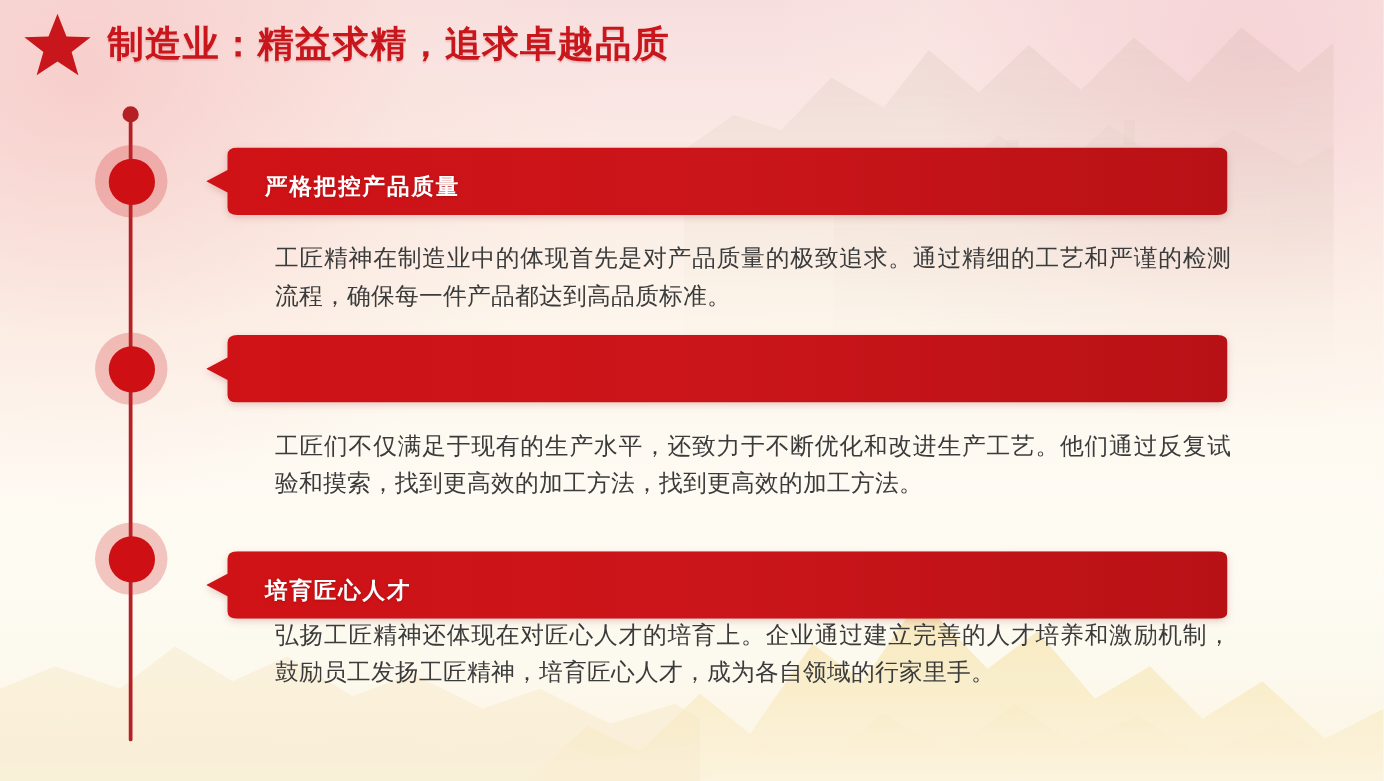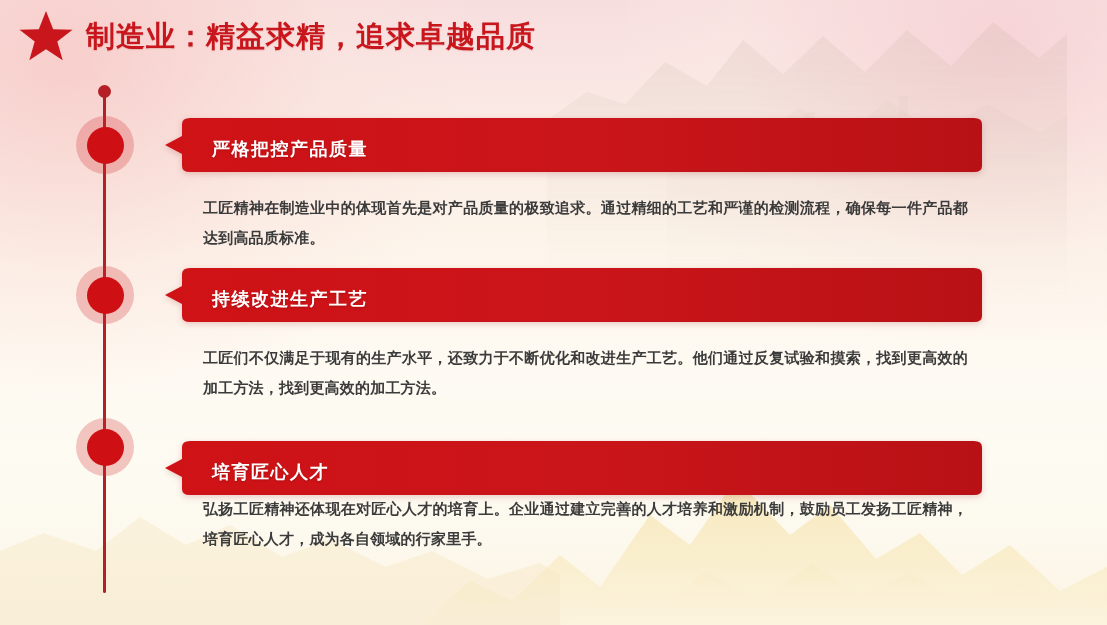--- a/index.html
+++ b/index.html
@@ -135,28 +135,27 @@
     font-size:18px;
     font-weight:bold;
     color:#ffffff;
     letter-spacing:1.5px;
     text-shadow:0 1px 2px rgba(110,10,10,.35);
     white-space:nowrap;
   }
 
   .body-text {
     position:absolute;
-    left:203px;
+    left:220px;
     width:765px;
-    font-size:15px;
+    font-size:19px;
     line-height:30px;
     color:#3b3b3b;
     letter-spacing:.2px;
     text-align:justify;
-    font-weight:bold;
   }
 </style>
 </head>
 <body>
 
 <div id="slide">
 
   <div class="bg-wash-left"></div>
   <div class="bg-wash-right"></div>
   <div class="bg-wash-bottom"></div>
@@ -235,21 +234,20 @@
       <svg class="banner-shape" viewBox="0 0 817 54" preserveAspectRatio="none">
         <defs>
           <linearGradient id="bg2" x1="0" y1="0" x2="1" y2="0">
             <stop offset="0%" stop-color="#CF1216"></stop>
             <stop offset="55%" stop-color="#C9151A"></stop>
             <stop offset="100%" stop-color="#B81115"></stop>
           </linearGradient>
         </defs>
         <path d="M17,6 Q17,0 25,0 L809,0 Q817,0 817,6 L817,48 Q817,54 809,54 L25,54 Q17,54 17,48 L17,36 L0,27 L17,18 Z" fill="url(#bg2)"></path>
       </svg>
-      <div class="banner-label">持续改进生产工艺</div>
     </div>
 
     <div class="body-text" style="top:343px">工匠们不仅满足于现有的生产水平，还致力于不断优化和改进生产工艺。他们通过反复试验和摸索，找到更高效的加工方法，找到更高效的加工方法。</div>
   </div>
 
   <div class="row" style="top:0">
 
     <div class="tl-node" style="top:418px"></div>
 
     <div class="banner" style="top:441px">

